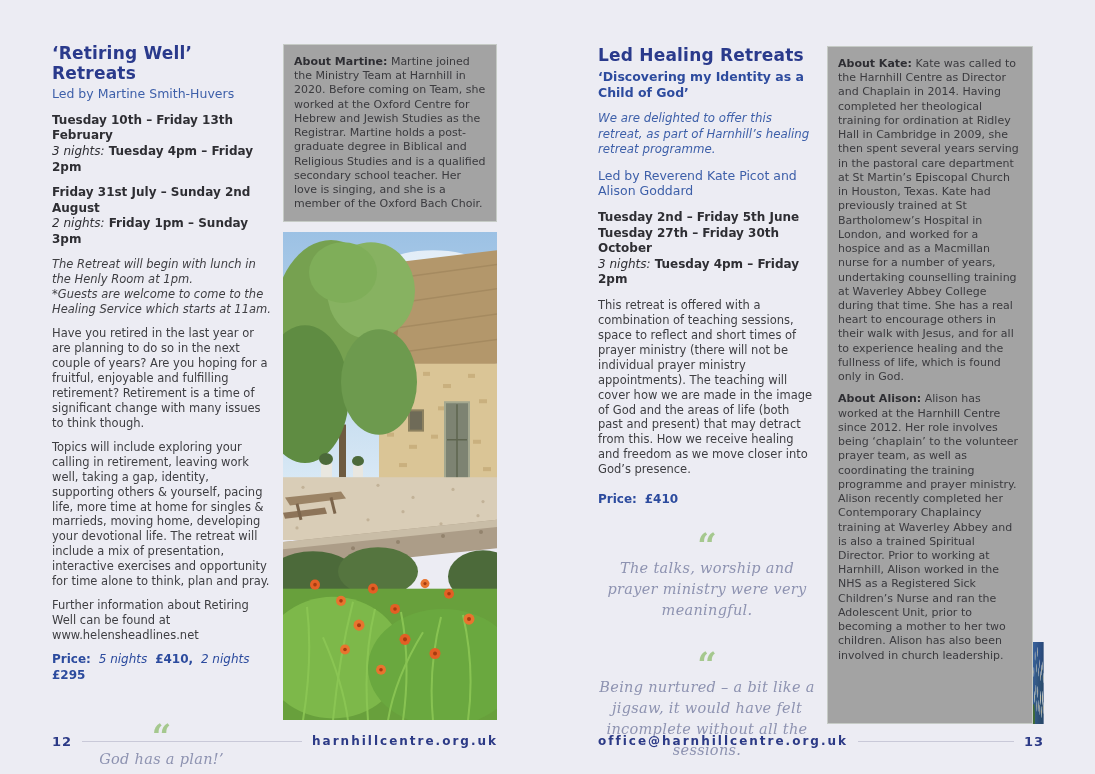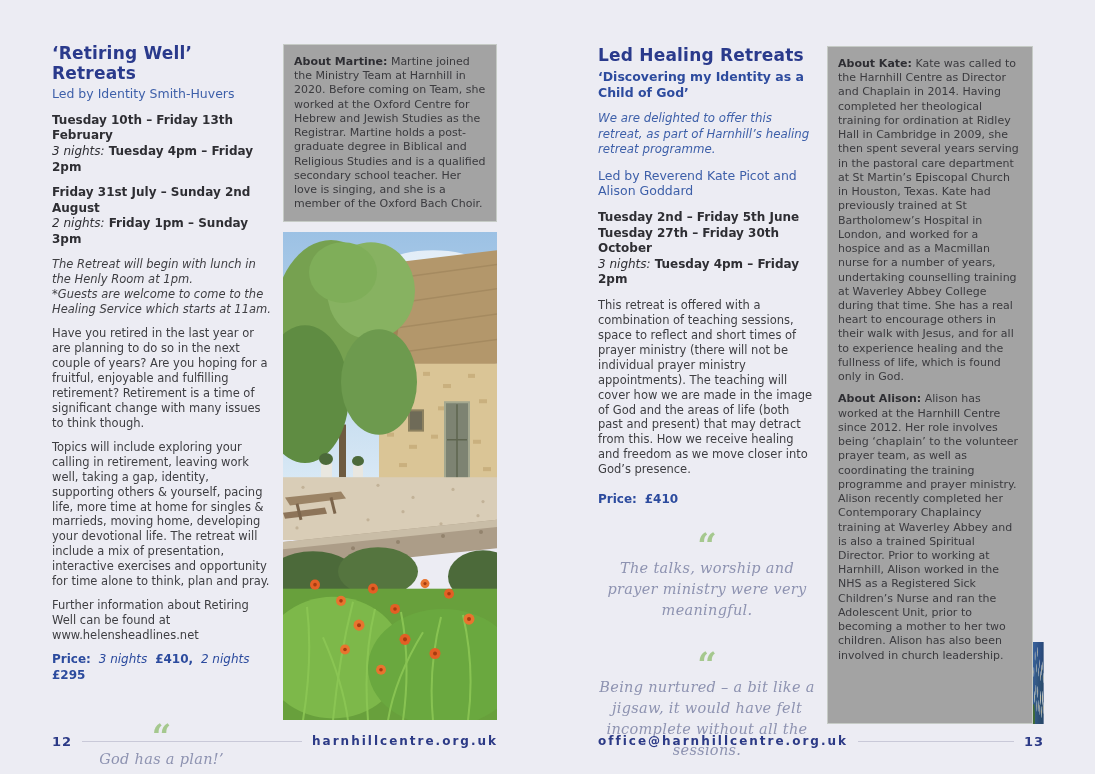--- a/index.html
+++ b/index.html
@@ -69,21 +69,21 @@
   .urltext{font-size:12px;letter-spacing:2px;}
 
   .intro-blue{font-style:italic;color:#3d5fa9;font-size:11.8px;line-height:1.32;margin:0 0 10px 0;}
   .subtitle{font-weight:bold;color:#2d4b9e;font-size:12.5px;line-height:1.3;margin:0 0 10px 0;}
 </style>
 </head>
 <body>
 
 <div class="col col1">
   <h1 class="title">‘Retiring Well’ Retreats</h1>
-  <p class="ledby">Led by Identity Smith-Huvers</p>
+  <p class="ledby">Led by Martine Smith-Huvers</p>
 
   <p class="dateblock">
     <span class="b">Tuesday 10th – Friday 13th February</span><br>
     <span class="nights-label">3 nights:</span><span class="b">Tuesday 4pm – Friday 2pm</span>
   </p>
   <p class="dateblock">
     <span class="b">Friday 31st July – Sunday 2nd August</span><br>
     <span class="nights-label">2 nights:</span><span class="b">Friday 1pm – Sunday 3pm</span>
   </p>
 
@@ -94,21 +94,21 @@
 
   <p class="body">Have you retired in the last year or are planning to do so in the next couple of years? Are you hoping for a fruitful, enjoyable and fulfilling retirement? Retirement is a time of significant change with many issues to think though.</p>
   <p class="body">Topics will include exploring your calling in retirement, leaving work well, taking a gap, identity, supporting others &amp; yourself, pacing life, more time at home for singles &amp; marrieds, moving home, developing your devotional life. The retreat will include a mix of presentation, interactive exercises and opportunity for time alone to think, plan and pray.</p>
   <p class="body">
     <span>Further information about Retiring Well can be found at</span>
     <span class="link">www.helensheadlines.net</span>
   </p>
 
   <p class="price-line">
     <span class="seg bold">Price:</span>
-    <span class="seg ital">3 nights</span>
+    <span class="seg ital">5 nights</span>
     <span class="seg bold">£410,</span>
     <span class="seg ital">2 nights</span>
     <span class="bold">£295</span>
   </p>
 
   <div class="quote-area">
     <span class="qmark">“</span>
     <p class="quote">God has a plan!’</p>
 
   </div>

